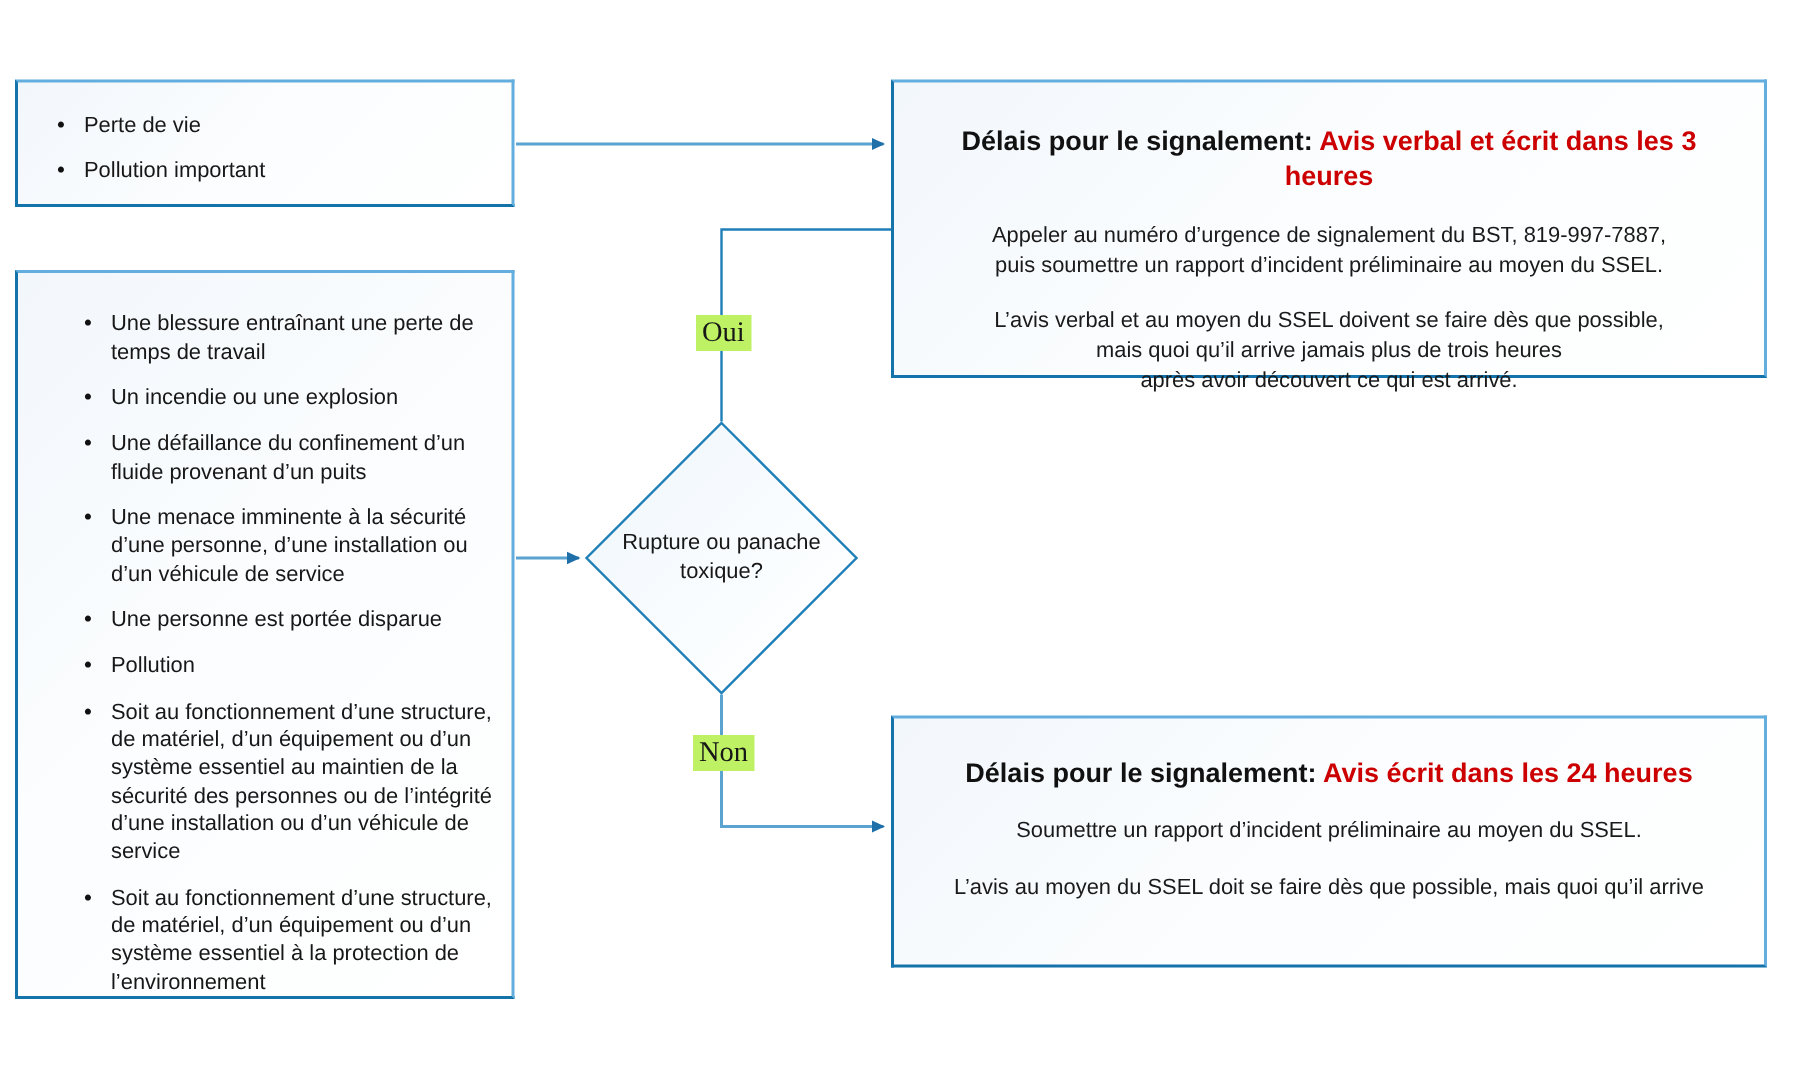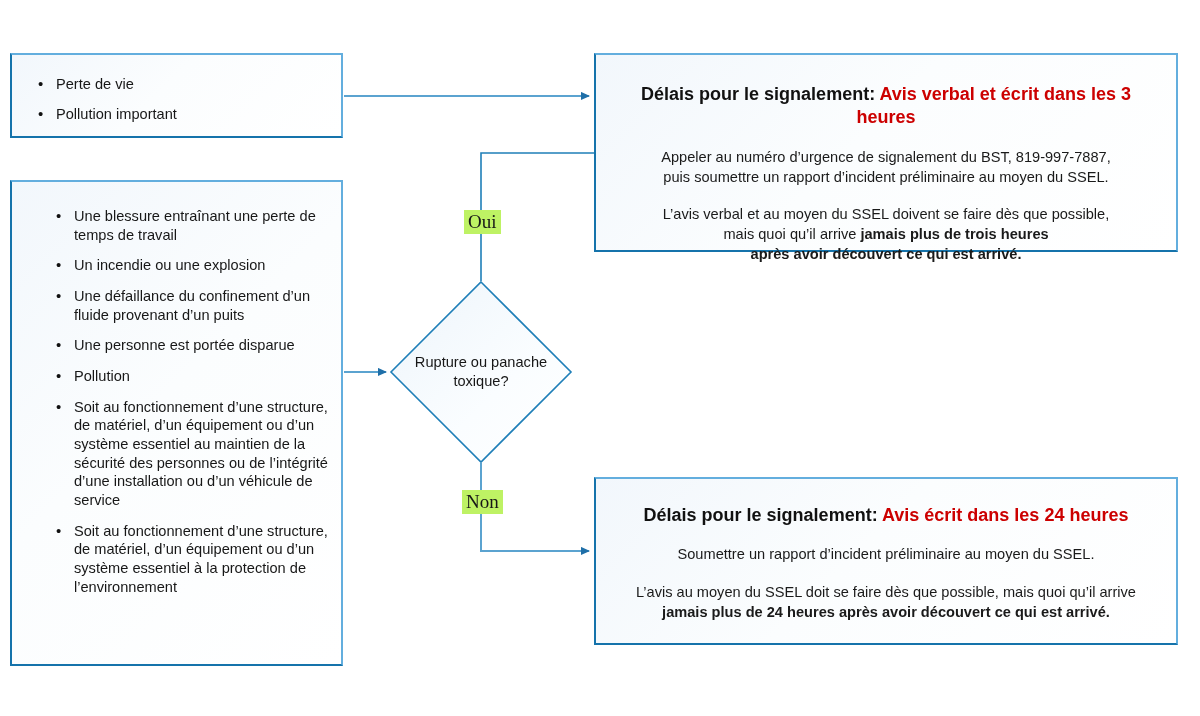--- a/index.html
+++ b/index.html
@@ -121,21 +121,21 @@
     color: #cc0000;
     font-weight: bold;
   }
   .info-para {
     font-size: 14.6px;
     line-height: 1.36;
     color: #1a1a1a;
     margin: 0 0 18px 0;
   }
   .info-para:last-child { margin-bottom: 0; }
-  .info-para b { font-weight: bold; }
+  .info-para b { font-weight: normal; }
 
   
   #diamond-decision {
     position: absolute;
     left: 390px;
     top: 281px;
     width: 182px;
     height: 182px;
   }
   #diamond-decision .dia-label {
@@ -204,20 +204,21 @@
       </ul>
     </div>
   </div>
 
   <div class="node-box" id="box-incidents">
     <div class="list-wrap">
       <ul class="bullets">
         <li>Une blessure entraînant une perte de temps de travail</li>
         <li>Un incendie ou une explosion</li>
         <li>Une défaillance du confinement d’un fluide provenant d’un puits</li>
+        <li>Une menace imminente à la sécurité d’une personne, d’une installation ou d’un véhicule de service</li>
         <li>Une personne est portée disparue</li>
         <li>Pollution</li>
         <li>Soit au fonctionnement d’une structure, de matériel, d’un équipement ou d’un système essentiel au maintien de la sécurité des personnes ou de l’intégrité d’une installation ou d’un véhicule de service</li>
         <li>Soit au fonctionnement d’une structure, de matériel, d’un équipement ou d’un système essentiel à la protection de l’environnement</li>
       </ul>
     </div>
   </div>
 
   <div id="diamond-decision">
     <div class="dia-label">Rupture ou panache toxique?</div>
@@ -231,17 +232,17 @@
       <p class="info-heading"><span>Délais pour le signalement: </span><span class="accent">Avis verbal et écrit dans les 3 heures</span></p>
       <p class="info-para"><span>Appeler au numéro d’urgence de signalement du BST, 819-997-7887,</span><br><span>puis soumettre un rapport d’incident préliminaire au moyen du SSEL.</span></p>
       <p class="info-para"><span>L’avis verbal et au moyen du SSEL doivent se faire dès que possible,</span><br><span>mais quoi qu’il arrive </span><b>jamais plus de trois heures</b><br><b>après avoir découvert ce qui est arrivé.</b></p>
     </div>
   </div>
 
   <div class="node-box" id="box-24h">
     <div class="info-inner">
       <p class="info-heading"><span>Délais pour le signalement: </span><span class="accent">Avis écrit dans les 24 heures</span></p>
       <p class="info-para">Soumettre un rapport d’incident préliminaire au moyen du SSEL.</p>
-      <p class="info-para"><span>L’avis au moyen du SSEL doit se faire dès que possible, mais quoi qu’il arrive</span><br><b>jamais plus de 24 heures après avoir découvert ce qui est arrivé.</b></p>
+      <p class="info-para"><span>L’avis au moyen du SSEL doit se faire dès que possible, mais quoi qu’il arrive</span><br></p>
     </div>
   </div>
 
 </div>
 
 </body></html>

